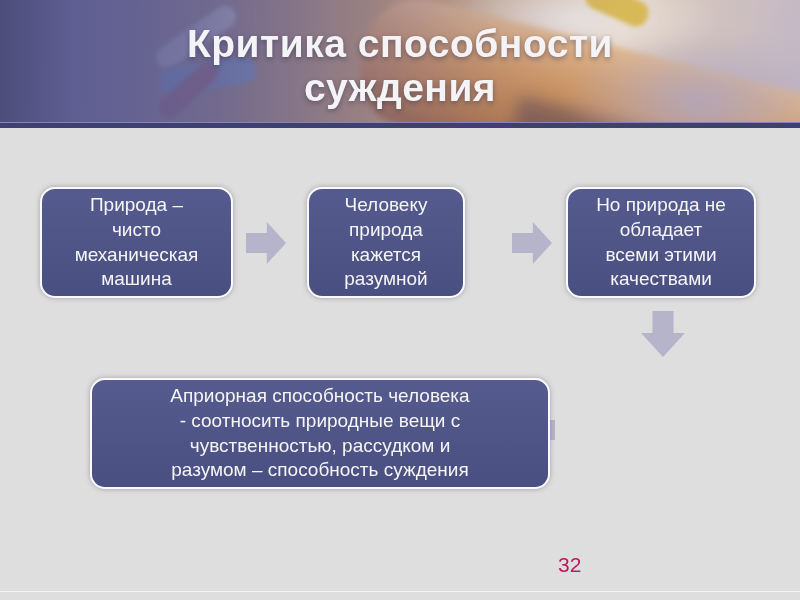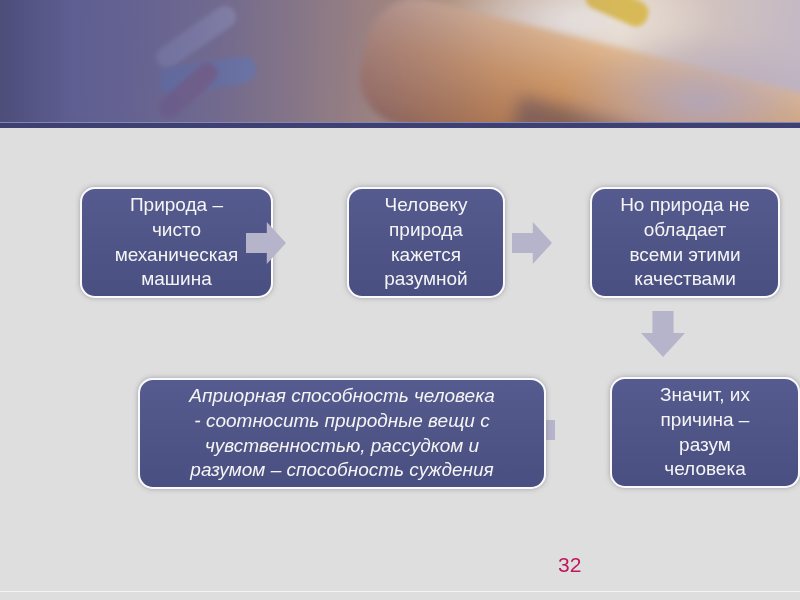--- a/index.html
+++ b/index.html
@@ -43,26 +43,26 @@
   .body{position:absolute;left:0;top:128px;width:800px;height:472px;background:#dedede;}
   .footer-line{position:absolute;left:0;top:591px;width:800px;height:1px;background:rgba(255,255,255,.65);}
   .box{
     position:absolute;box-sizing:border-box;
     display:flex;align-items:center;justify-content:center;
     text-align:center;white-space:pre-line;
     font-size:19px;line-height:1.3;color:#f5f5f5;
     background:linear-gradient(180deg,#565b8f 0%,#4a4f81 100%);
     border:2px solid #fafafc;border-radius:15px;
     box-shadow:0 0 5px rgba(100,100,120,.5);
-    padding:0 8px;margin-left:40px;}
+    padding:0 8px;}
   .box1{left:40px;top:187px;width:193px;height:111px;}
   .box2{left:307px;top:187px;width:158px;height:111px;}
-  .box3{left:550px;top:187px;width:190px;height:111px;}
+  .box3{left:566px;top:187px;width:190px;height:111px;}
   .box4{left:570px;top:377px;width:190px;height:111px;}
-  .box5{left:98px;top:378px;width:408px;height:111px;font-style:italic;}
+  .box5{left:90px;top:378px;width:460px;height:111px;}
   .arrow{position:absolute;background:#b6b4cb;}
   .arrow-r1{left:246px;top:222px;width:40px;height:42px;
     clip-path:polygon(0% 26%,52% 26%,52% 0%,100% 50%,52% 100%,52% 74%,0% 74%);}
   .arrow-r2{left:512px;top:222px;width:40px;height:42px;
     clip-path:polygon(0% 26%,52% 26%,52% 0%,100% 50%,52% 100%,52% 74%,0% 74%);}
   .arrow-d{left:641px;top:311px;width:44px;height:46px;
     clip-path:polygon(26% 0%,74% 0%,74% 48%,100% 48%,50% 100%,0% 48%,26% 48%);}
   .arrow-l{left:513px;top:409px;width:42px;height:42px;
     clip-path:polygon(100% 26%,48% 26%,48% 0%,0% 50%,48% 100%,48% 74%,100% 74%);}
   .page-number{position:absolute;left:558px;top:553px;font-size:21px;color:#be185d;}
@@ -79,44 +79,42 @@
     <div class="pencil-shadow"></div>
     <div class="corner-lavender"></div>
     <div class="chalk chalk-white"></div>
     <div class="chalk chalk-blue"></div>
     <div class="chalk chalk-pink"></div>
     <div class="chalk chalk-yellow"></div>
     <div class="purple-overlay"></div>
     <div class="tint"></div>
   </div>
 
+  <div class="slide-title">Критика способности
+суждения</div>
 
   <div class="separator"></div>
 
   <div class="body"></div>
 
   <div class="box box1">Природа –
 чисто
 механическая
 машина</div>
   <div class="arrow arrow-r1"></div>
   <div class="box box2">Человеку
 природа
 кажется
 разумной</div>
   <div class="arrow arrow-r2"></div>
   <div class="box box3">Но природа не
 обладает
 всеми этими
 качествами</div>
   <div class="arrow arrow-d"></div>
-  <div class="box box4">Значит, их
-причина –
-разум
-человека</div>
   <div class="arrow arrow-l"></div>
   <div class="box box5">Априорная способность человека
 - соотносить природные вещи с
 чувственностью, рассудком и
 разумом – способность суждения</div>
 
   <div class="footer-line"></div>
   <div class="page-number">32</div>
 
 </div>

